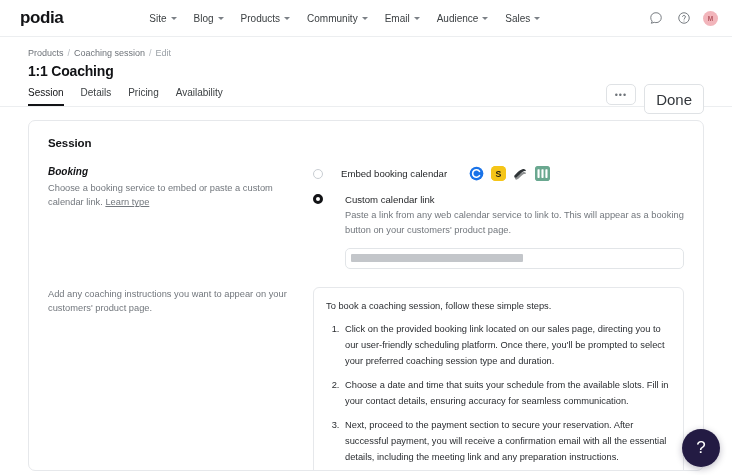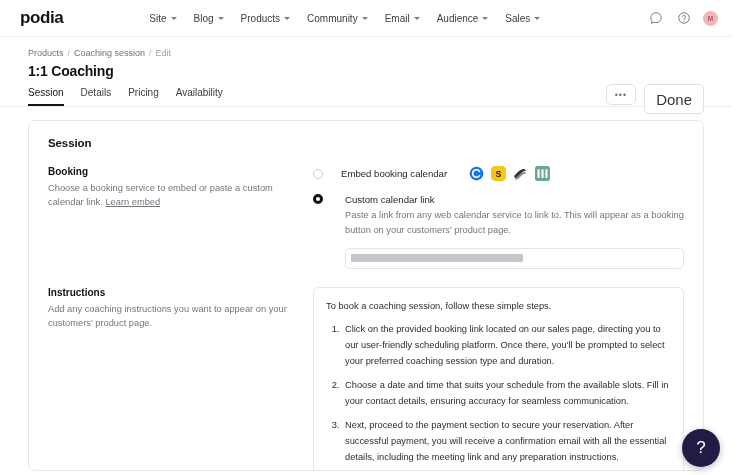--- a/index.html
+++ b/index.html
@@ -166,20 +166,21 @@
     width: 265px;
     flex: 0 0 265px;
     padding-right: 24px;
   }
   .row-right { flex: 1; }
   .sec-label {
     font-size: 10px;
     font-weight: 700;
     color: #121316;
     margin-bottom: 4px;
+    font-style: italic;
   }
   .sec-desc {
     font-size: 9.3px;
     color: #72777d;
     line-height: 1.55;
   }
   .link {
     color: #72777d;
     text-decoration: underline;
     cursor: pointer;
@@ -374,21 +375,21 @@
   <div class="head-rule"></div>
 
   <div class="card">
     <div class="card-title">Session</div>
 
     <div class="row">
       <div class="row-left">
         <div class="sec-label">Booking</div>
         <div class="sec-desc">
           <span>Choose a booking service to embed or paste a custom calendar link.</span>
-          <span class="link">Learn embed</span>
+          <span class="link">Learn type</span>
         </div>
       </div>
 
       <div class="row-right">
 
         <div class="radio-line">
           <span class="radio"></span>
           <span class="radio-label">Embed booking calendar</span>
           <span class="svc-icons">
             <span class="svc svc-calendly">
@@ -428,21 +429,20 @@
             <div class="text-input">
               <span class="redacted"></span>
             </div>
           </div>
         </div>
       </div>
     </div>
 
     <div class="row" style="margin-top:18px;">
       <div class="row-left">
-        <div class="sec-label">Instructions</div>
         <div class="sec-desc">Add any coaching instructions you want to appear on your customers' product page.</div>
       </div>
       <div class="row-right">
         <div class="instructions-box">
           <div class="intro">To book a coaching session, follow these simple steps.</div>
           <ol>
             <li>Click on the provided booking link located on our sales page, directing you to our user-friendly scheduling platform. Once there, you'll be prompted to select your preferred coaching session type and duration.</li>
             <li>Choose a date and time that suits your schedule from the available slots. Fill in your contact details, ensuring accuracy for seamless communication.</li>
             <li>Next, proceed to the payment section to secure your reservation. After successful payment, you will receive a confirmation email with all the essential details, including the meeting link and any preparation instructions.</li>
           </ol>

